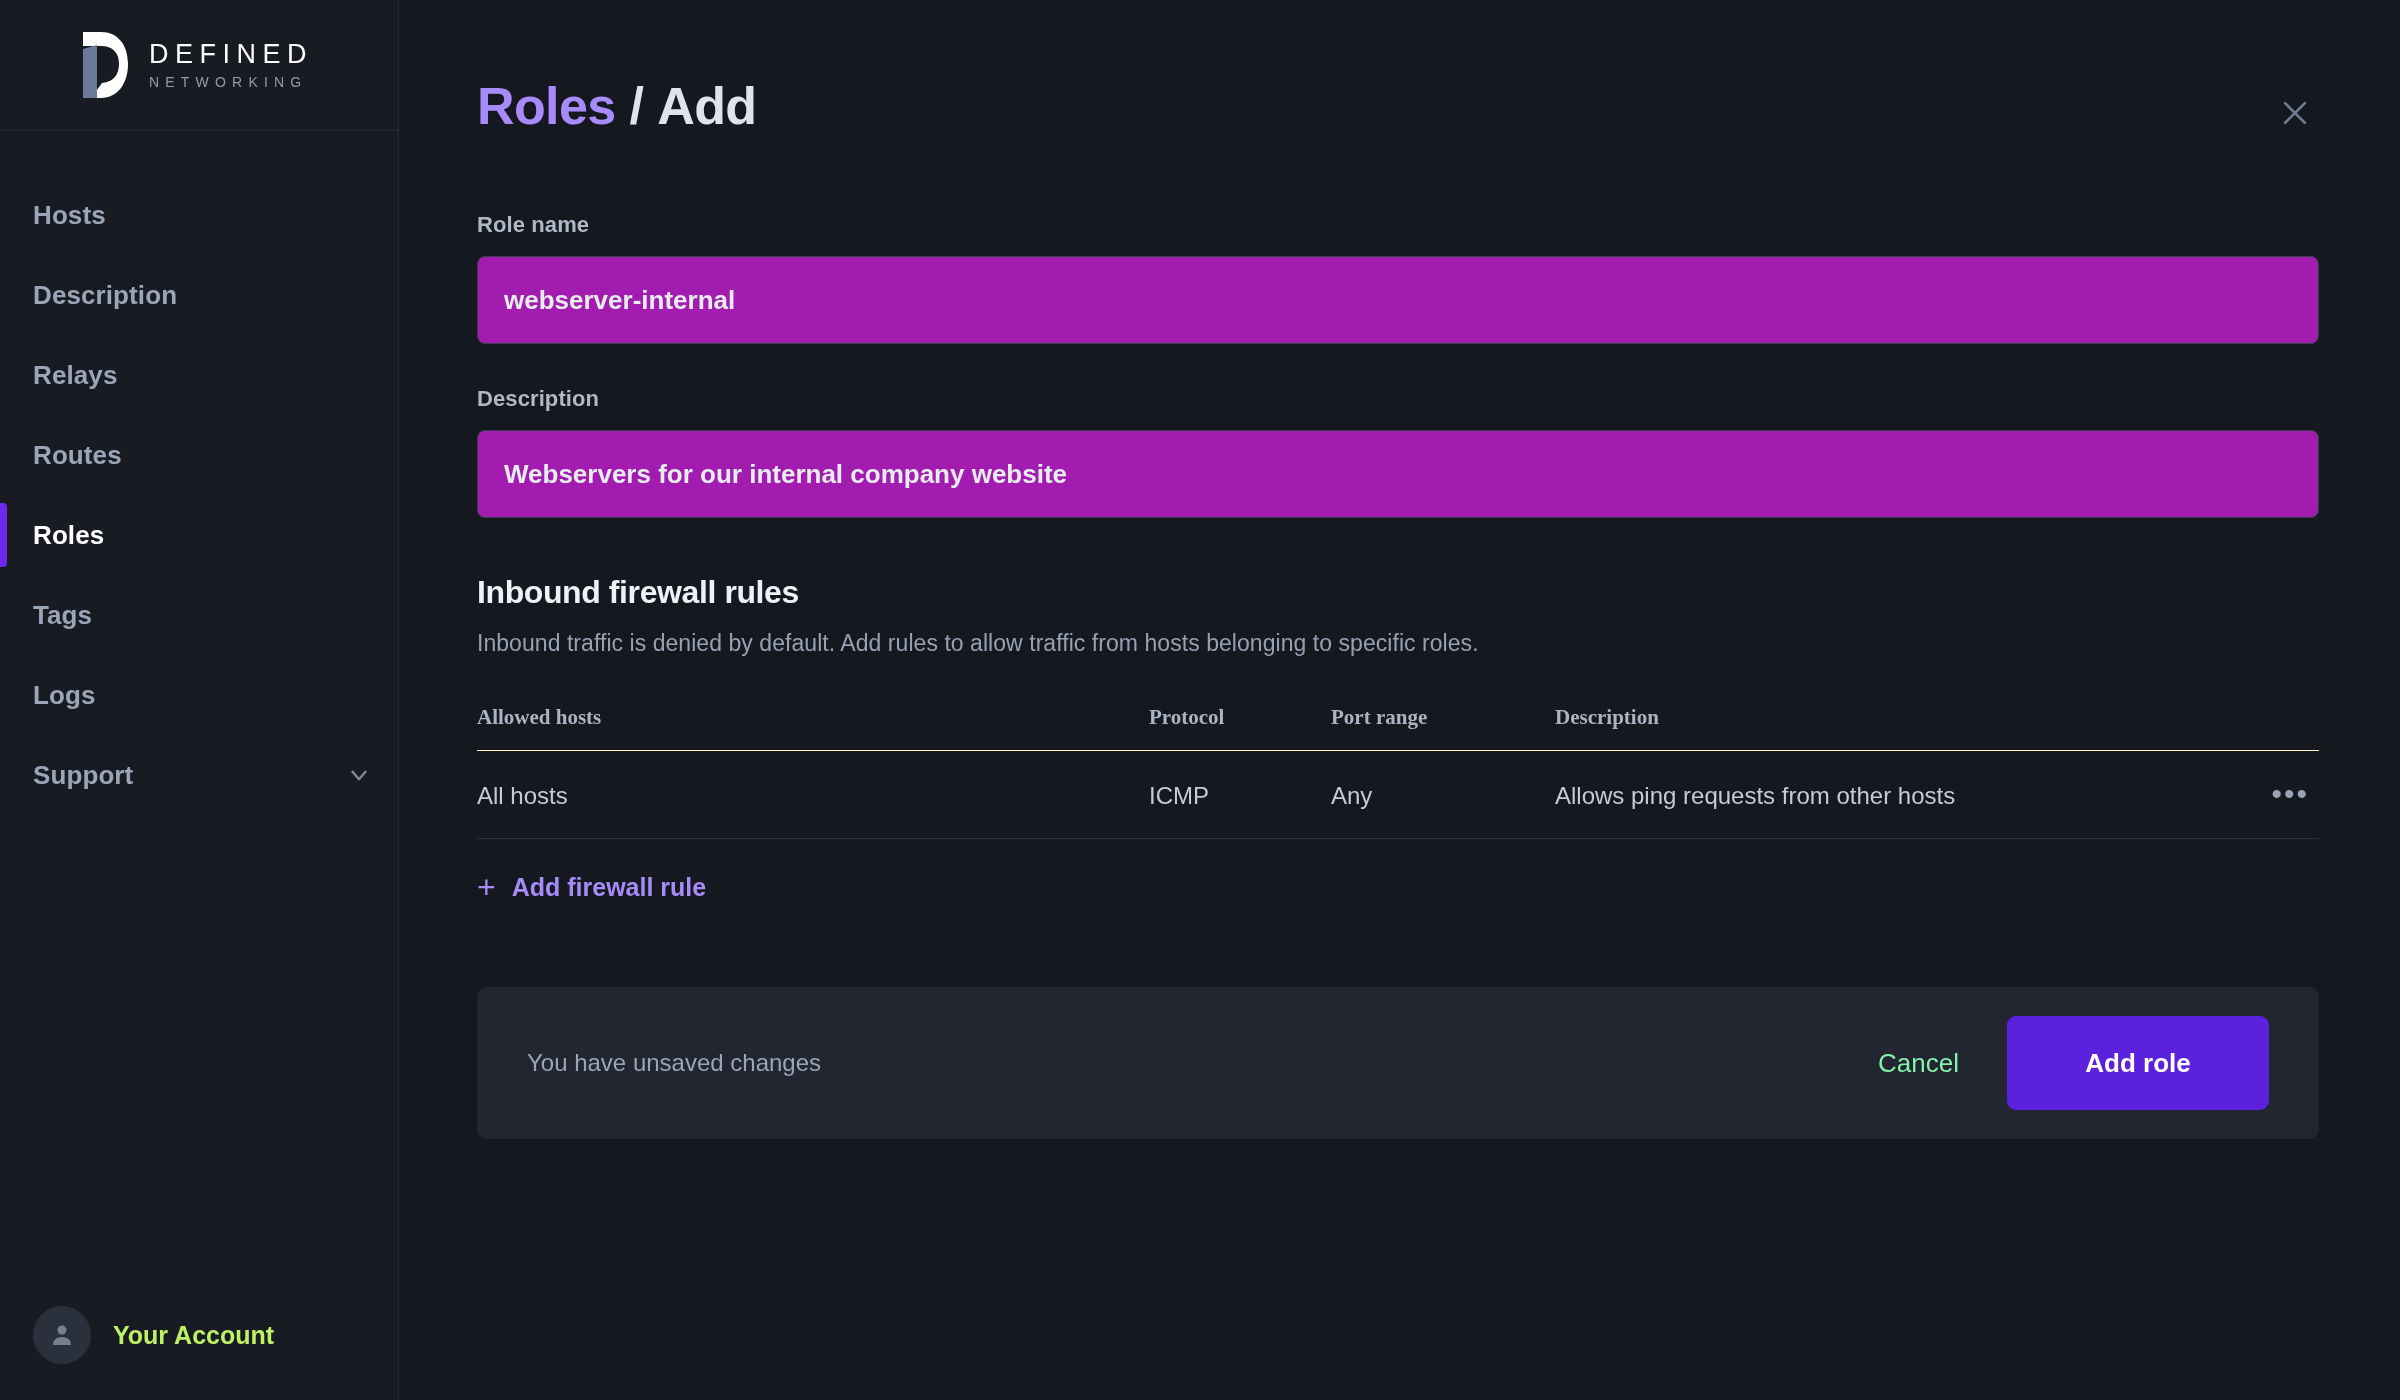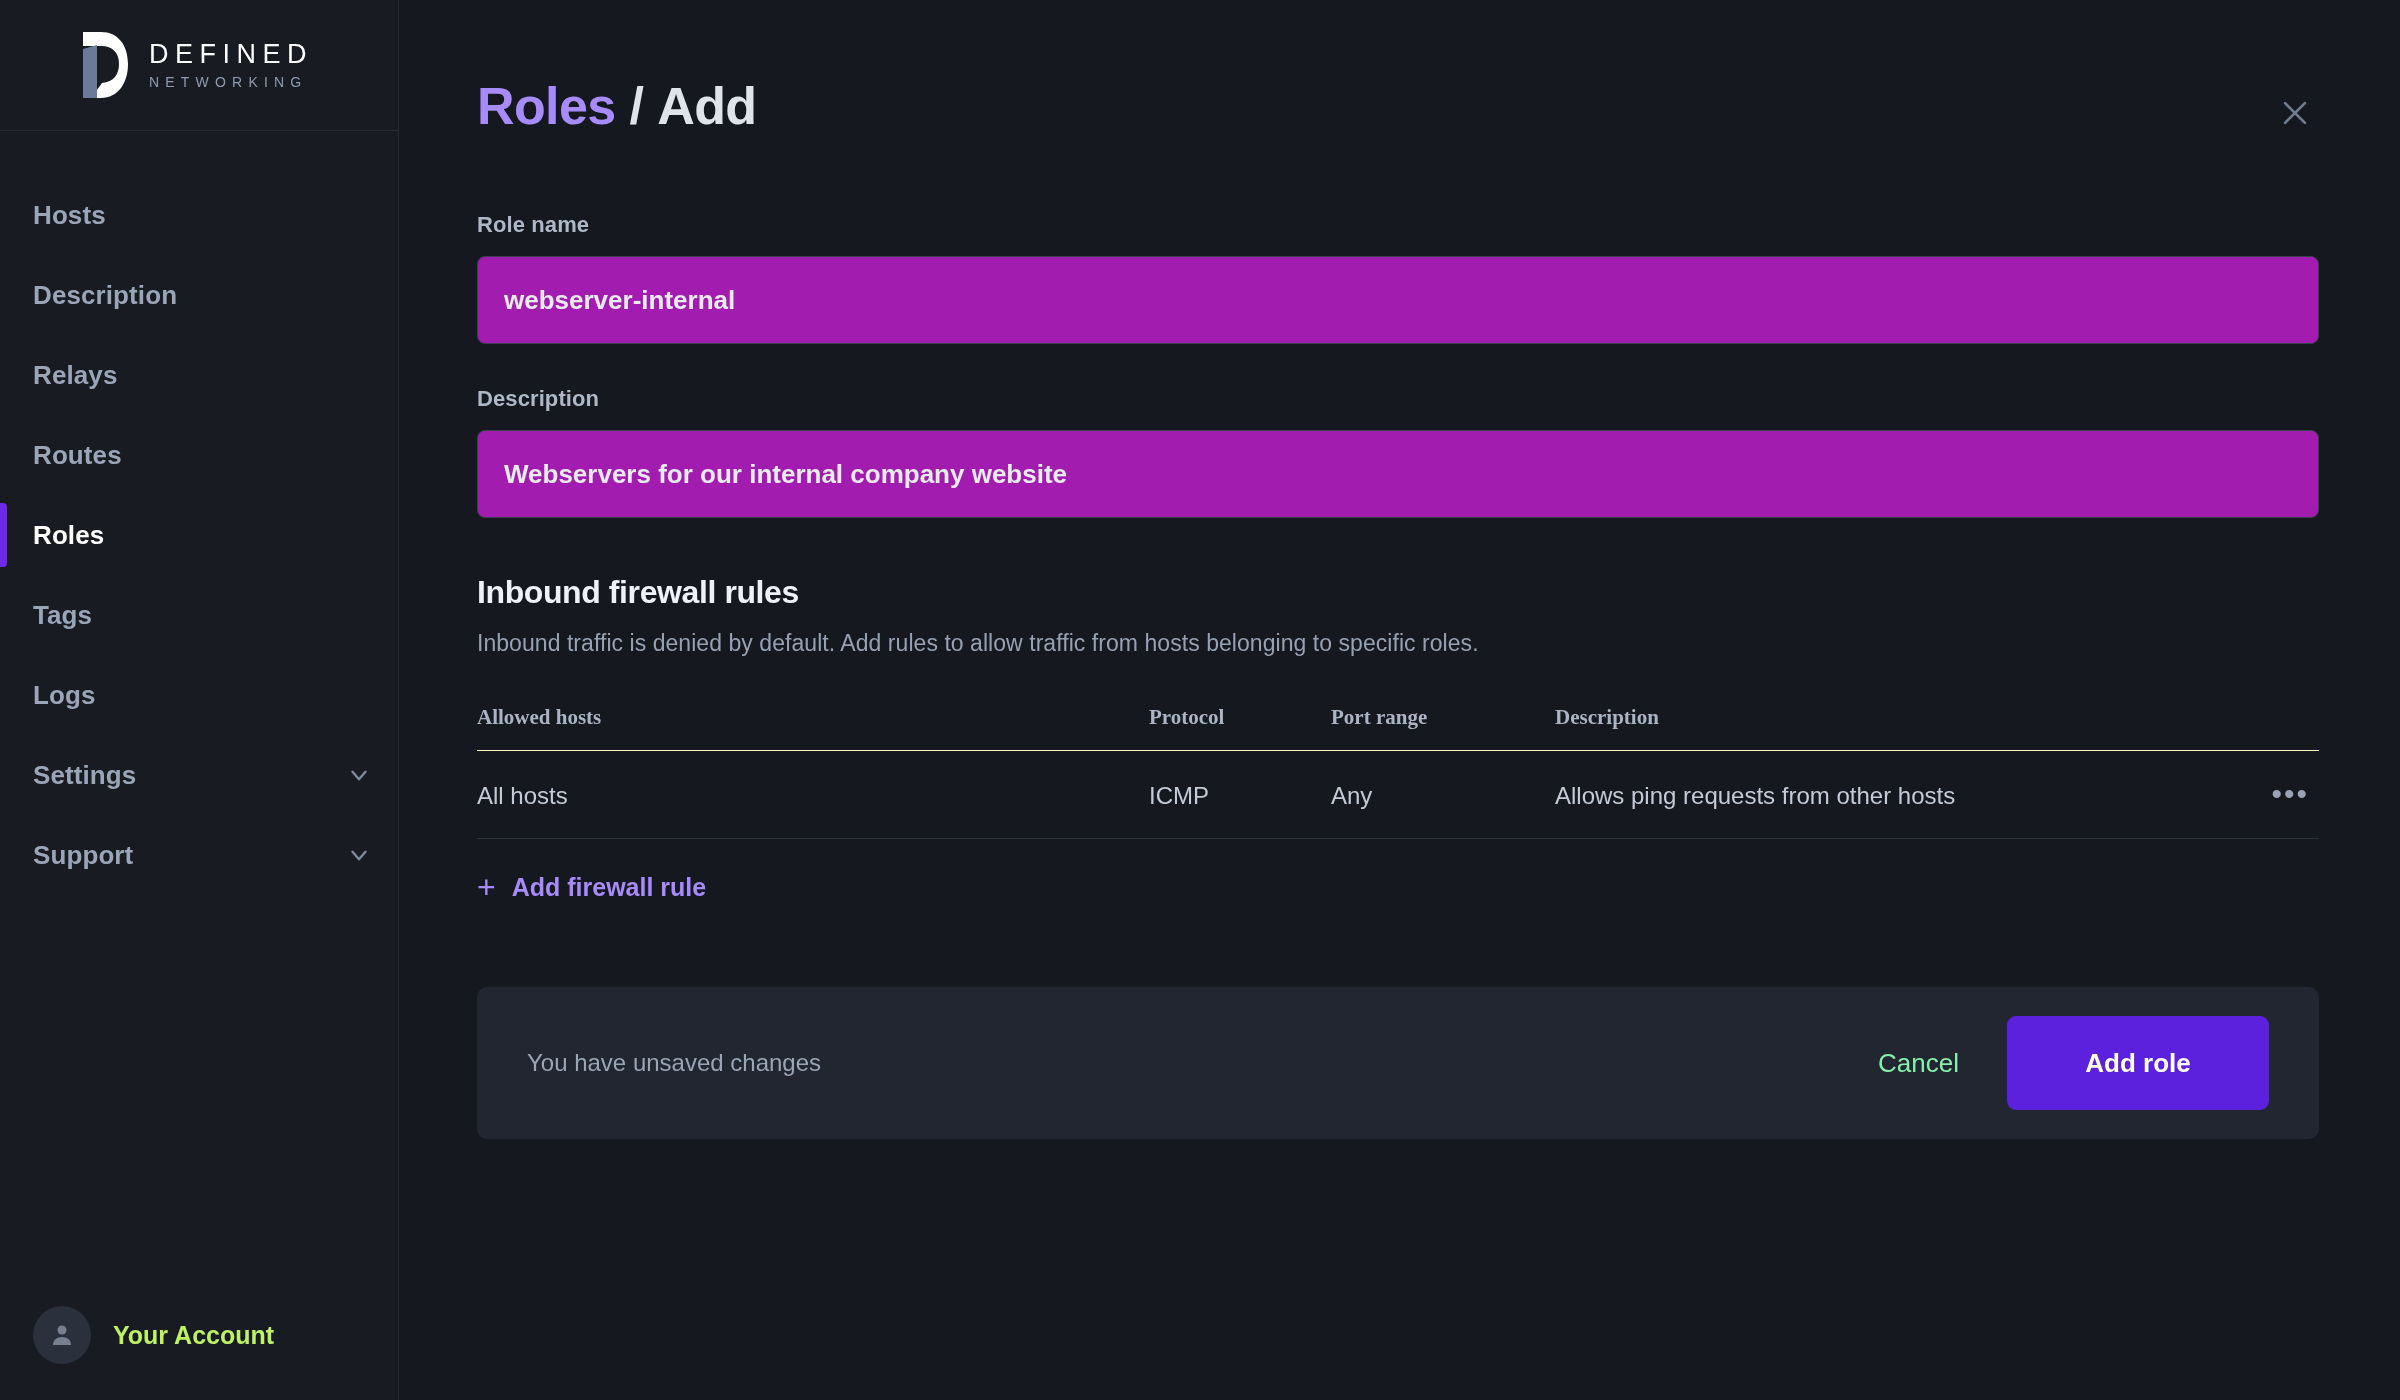--- a/index.html
+++ b/index.html
@@ -352,28 +352,20 @@
       </div>
 
       <div class="nav-item">
         <span class="nav-label">Tags</span>
       </div>
 
       <div class="nav-item">
         <span class="nav-label">Logs</span>
       </div>
 
-      <div class="nav-item">
-        <span class="nav-label">Settings</span>
-        <span class="chev">
-          <svg width="26" height="26" viewBox="0 0 24 24" fill="none" stroke="#7e8a9e" stroke-width="2.2" stroke-linecap="round" stroke-linejoin="round">
-            <polyline points="6 9 12 16 18 9"></polyline>
-          </svg>
-        </span>
-      </div>
 
       <div class="nav-item">
         <span class="nav-label">Support</span>
         <span class="chev">
           <svg width="26" height="26" viewBox="0 0 24 24" fill="none" stroke="#7e8a9e" stroke-width="2.2" stroke-linecap="round" stroke-linejoin="round">
             <polyline points="6 9 12 16 18 9"></polyline>
           </svg>
         </span>
       </div>
 

